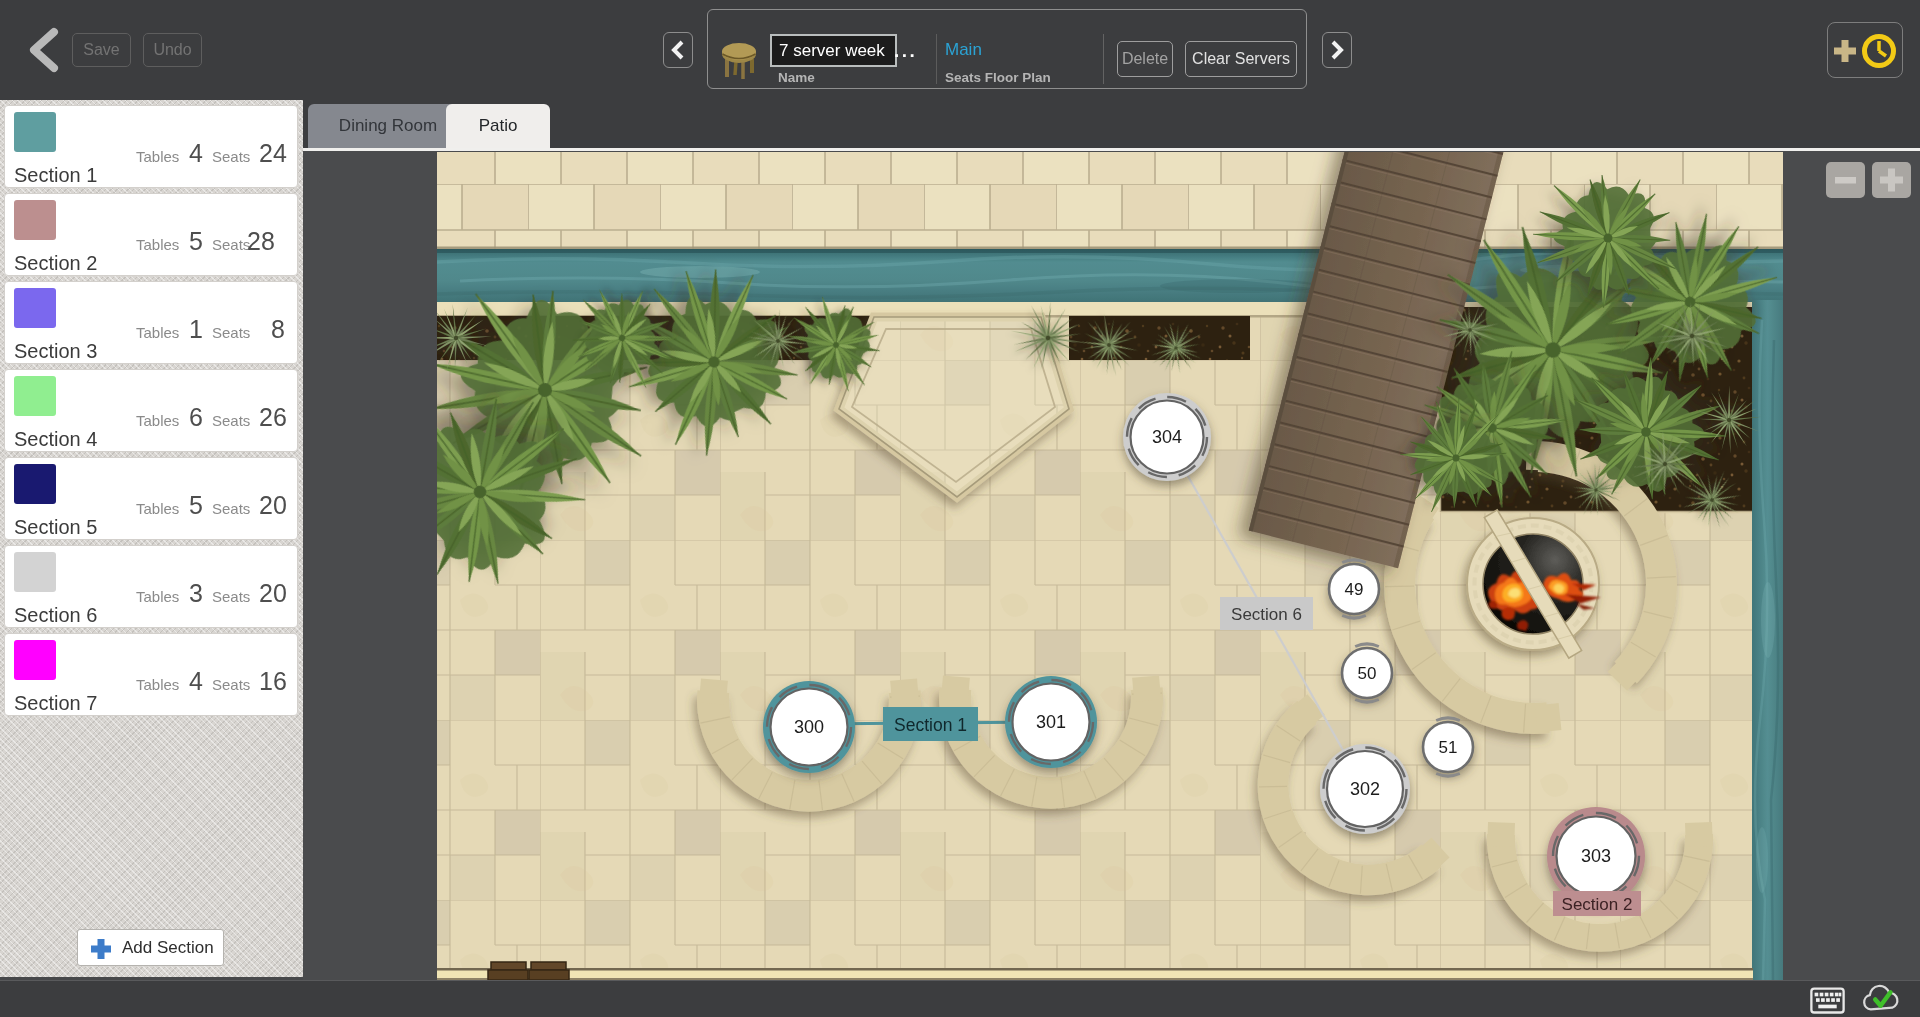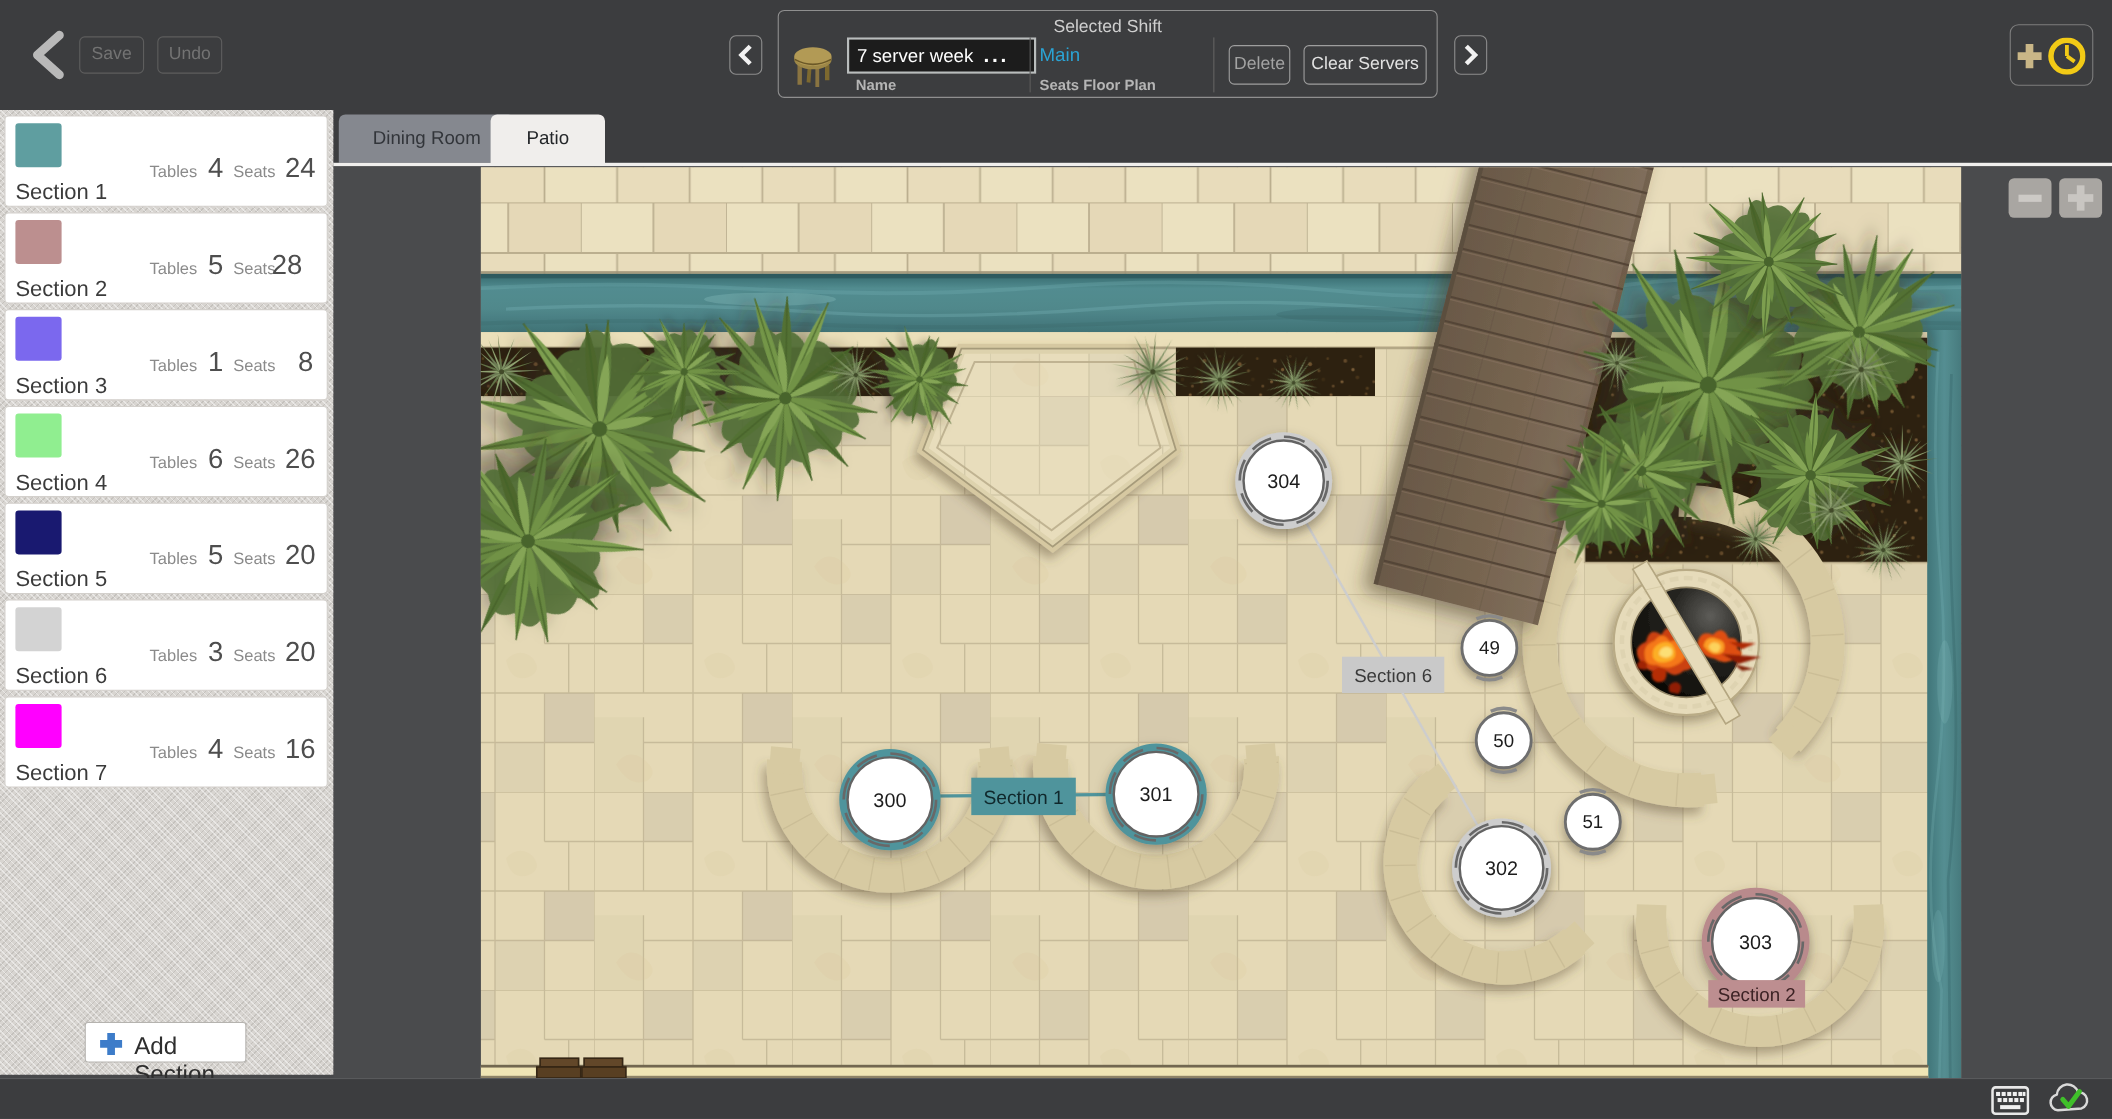--- a/index.html
+++ b/index.html
@@ -44,33 +44,32 @@
         </svg>
       </div>
 
   <div class="navbtn" style="left:1322px;top:32px;">
         <svg width="16" height="20" viewBox="0 0 16 20">
           <path d="M4 2 L12 10 L4 18" fill="none" stroke="#f2f2f2" stroke-width="4"></path>
         </svg>
       </div>
 
   <div id="shiftpanel">
-    <div style="position:absolute;left:0;top:6px;width:100%;text-align:center;font-size:16px;color:#cfcfcf;">Selected Shift</div>
 
     <svg style="position:absolute;left:11px;top:27px" width="40" height="46" viewBox="0 0 40 46">
       <path d="M8 22 L8 40" stroke="#8a7441" stroke-width="4"></path>
       <path d="M17 24 L16 38" stroke="#7d692f" stroke-width="3.5"></path>
       <path d="M24 24 L24 42" stroke="#8a7441" stroke-width="3.5"></path>
       <path d="M33 22 L33 36" stroke="#7d692f" stroke-width="4"></path>
       <ellipse cx="20" cy="17" rx="17" ry="9" fill="#9d8747"></ellipse>
       <ellipse cx="20" cy="14.5" rx="17" ry="8.5" fill="#b29a55"></ellipse>
       <path d="M3.5 17 Q20 26 36.5 17" fill="none" stroke="#6b5827" stroke-width="1.5"></path>
     </svg>
 
-    <div style="position:absolute;left:62px;top:24px;width:172px;height:33px;background:#1c1c1c;border:2px solid #b9bdbd;color:#fff;font-size:17px;line-height:29px;padding-left:7px;white-space:nowrap;overflow:hidden;">7 server week</div>
+    <div style="position:absolute;left:62px;top:24px;width:127px;height:33px;background:#1c1c1c;border:2px solid #b9bdbd;color:#fff;font-size:17px;line-height:29px;padding-left:7px;white-space:nowrap;overflow:hidden;">7 server week</div>
     <div style="position:absolute;left:186px;top:30px;width:30px;color:#fff;font-size:19px;letter-spacing:2.5px;font-weight:bold;">...</div>
     <div style="position:absolute;left:70px;top:60px;font-size:13.5px;color:#b5b5b5;font-weight:bold;">Name</div>
 
     <div style="position:absolute;left:237px;top:30px;font-size:17px;color:#2ba3d4;">Main</div>
     <div style="position:absolute;left:237px;top:60px;font-size:13.5px;color:#b5b5b5;font-weight:bold;">Seats Floor Plan</div>
     <div style="position:absolute;left:228px;top:24px;width:1px;height:50px;background:#5c5c5c;"></div>
     <div style="position:absolute;left:395px;top:24px;width:1px;height:50px;background:#636363;"></div>
 
     <div class="hbtn" style="left:409px;top:31px;width:56px;height:36px;line-height:34px;border-color:#9e9e9e;color:#a3a3a3;">Delete</div>
 
@@ -151,21 +150,21 @@
   <div class="cardnum" style="left:184px;">4</div>
   <div class="cardlbl" style="left:207px;">Seats</div>
   <div class="cardnum" style="left:254px;">16</div>
   <div class="cardname">Section 7</div>
 </div>
 
 <div style="position:absolute;left:77px;top:829px;width:147px;height:37px;background:#fff;border:1px solid #b5b3af;border-radius:3px;">
   <svg style="position:absolute;left:12px;top:8px" width="22" height="22" viewBox="0 0 22 22">
           <path d="M11 1 L11 21 M1 11 L21 11" stroke="#3d7cc9" stroke-width="7"></path>
         </svg>
-  <div style="position:absolute;left:44px;top:8px;font-size:22px;color:#2e2e2e;">Add Section</div>
+  <div style="position:absolute;left:44px;top:8px;font-size:17px;color:#2e2e2e;">Add Section</div>
 </div>
 </div>
 
 <div class="tab" style="left:308px;width:160px;background:#85888f;color:#32353a;">Dining Room</div>
 
 <div class="tab" style="left:446px;width:104px;height:47px;background:#f0eeec;color:#232629;">Patio</div>
 <div id="whiteline"></div>
 <svg id="floor" viewBox="437 152 1346 828" width="1346" height="828">
 <defs>
 <pattern id="pav" width="180" height="180" patternUnits="userSpaceOnUse">

